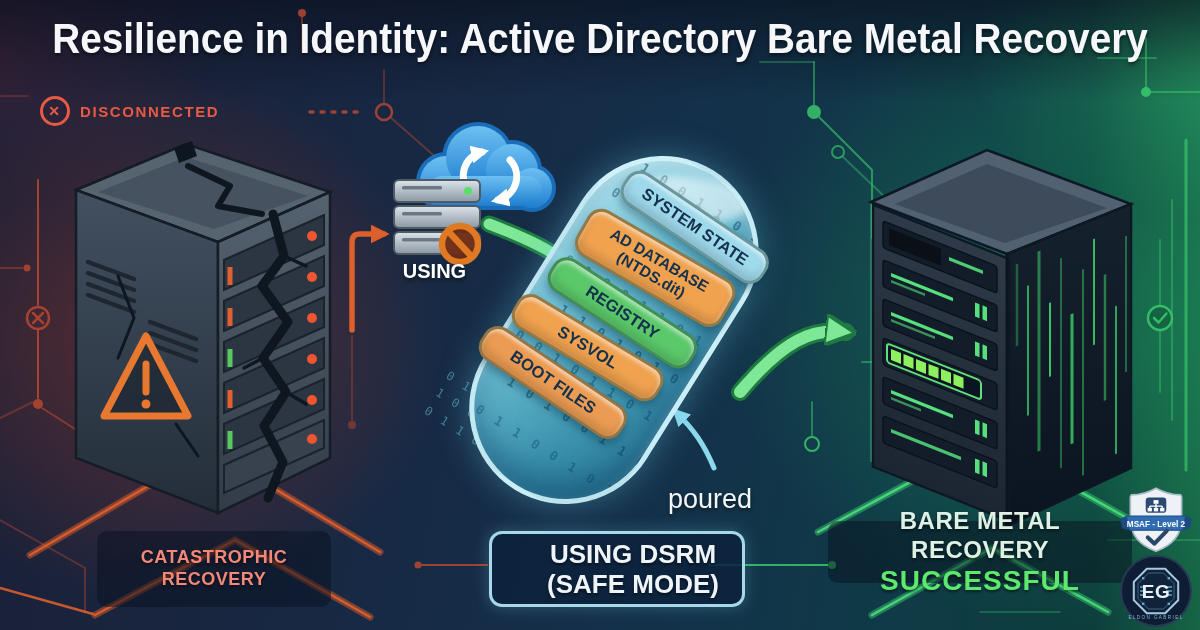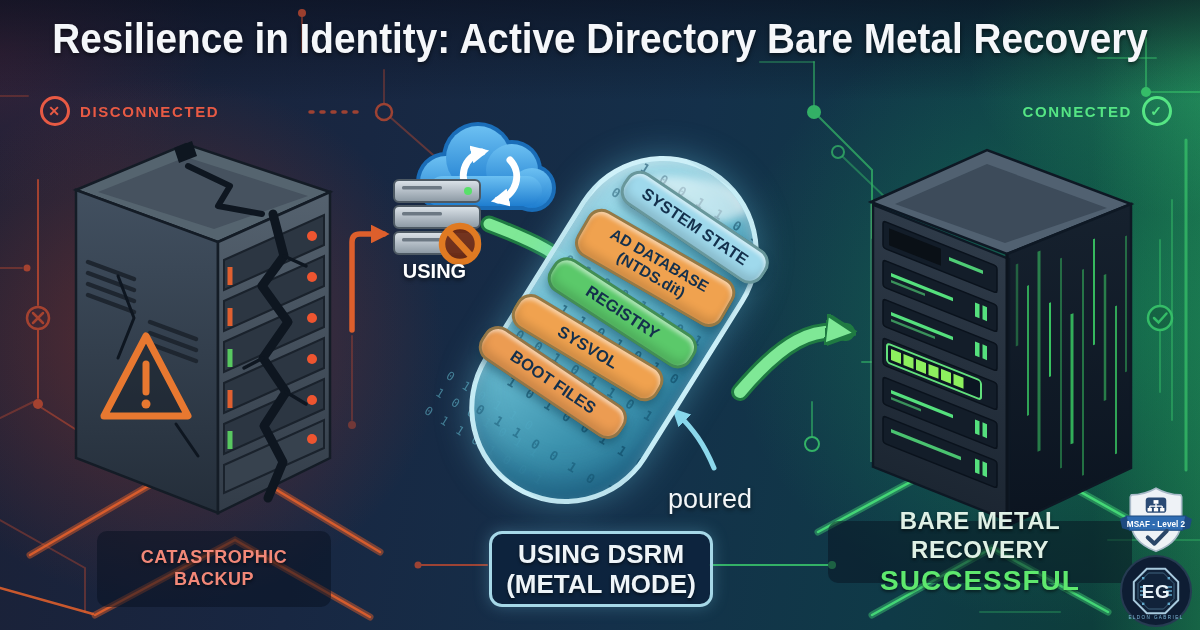--- a/index.html
+++ b/index.html
@@ -53,21 +53,21 @@
     font-family:"DejaVu Sans Mono",monospace;font-size:12px;letter-spacing:2px;
     color:rgba(110,205,225,.5);line-height:1.7;white-space:nowrap;}
   
   .backup-label{left:352px;top:260px;width:165px;text-align:center;z-index:10;
     font-weight:800;font-size:20px;line-height:1.14;color:#fff;text-shadow:0 2px 4px rgba(0,0,0,.6);}
   .poured{left:668px;top:484px;z-index:10;font-weight:400;font-size:27px;color:#f3f6f8;
     text-shadow:0 2px 4px rgba(0,0,0,.55);}
   .dsrm{left:489px;top:531px;width:218px;height:70px;z-index:10;border-radius:13px;
     border:3px solid #a6d8e8;background:rgba(12,34,60,.88);display:flex;flex-direction:column;
     align-items:center;justify-content:center;box-shadow:0 0 16px rgba(120,200,230,.3);
-    font-weight:800;font-size:26px;line-height:1.16;color:#eef4f8;text-shadow:0 2px 3px rgba(0,0,0,.5);}
+    font-weight:800;font-size:26px;line-height:1.16;color:#eef4f8;text-shadow:0 2px 3px rgba(0,0,0,.5);padding-left:32px;}
   .cap-box{z-index:10;border-radius:10px;display:flex;flex-direction:column;align-items:center;
     justify-content:center;text-align:center;font-weight:800;}
   .cap-left{left:97px;top:531px;width:234px;height:76px;background:rgba(10,18,34,.55);
     font-size:18px;line-height:1.22;letter-spacing:.5px;text-shadow:0 2px 3px rgba(0,0,0,.5);}
   .cap-right{left:828px;top:521px;width:304px;height:62px;background:rgba(8,18,32,.5);
     text-shadow:0 2px 3px rgba(0,0,0,.5);}
   .cap-right .l1{font-size:24px;letter-spacing:.5px;line-height:1.2;}
   .cap-right .l2{font-size:28px;letter-spacing:1px;line-height:1.15;}
   .badges{right:6px;bottom:2px;z-index:11;display:flex;align-items:flex-end;flex-direction:column;}
   .z1{z-index:1}.z2{z-index:2}.z3{z-index:3}
@@ -398,39 +398,35 @@
     <div>1 0 0 1 0 1 1</div>
     <div>0 1 1 0 1 0 0 1</div>
   </div>
 
   <div class="abs title">Resilience in Identity: Active Directory Bare Metal Recovery</div>
 
   <div class="abs status st-left" style="color: rgb(232, 90, 68);">
     <span class="ring" style="border-color: rgb(232, 90, 68);">✕</span>
     <span>DISCONNECTED</span>
   </div>
-  <div class="abs status st-right" style="color: rgb(85, 229, 132);">
-    <span>CONNECTED</span>
-    <span class="ring" style="border-color: rgb(85, 229, 132);">✓</span>
-  </div>
 
   <div class="abs backup-label">
     <div>USING</div>
   </div>
 
   <div class="abs poured">poured</div>
 
   <div class="abs dsrm">
     <div>USING DSRM</div>
-    <div>(METAL MODE)</div>
+    <div>(SAFE MODE)</div>
   </div>
 
   <div class="abs cap-box cap-left" style="color: rgb(242, 136, 120);">
     <div>CATASTROPHIC</div>
-    <div>BACKUP</div>
+    <div>RECOVERY</div>
   </div>
   <div class="abs cap-box cap-right">
     <div class="l1" style="color: rgb(223, 240, 229);">BARE METAL RECOVERY</div>
     <div class="l2" style="color: rgb(94, 232, 110);">SUCCESSFUL</div>
   </div>
 
   <div class="abs badges">
     <svg width="76" height="70" viewBox="0 0 74 68">
       <path d="M37,4 C44,8 53,10.5 61,10.5 L62,12.5 V34 C62,51 50.5,60.5 37,65.5 C23.5,60.5 12,51 12,34 V12.5 L13,10.5 C21,10.5 30,8 37,4 Z" fill="#eef2f6" stroke="#a9bac9" stroke-width="1.6"></path>
       <rect x="27" y="13" width="20" height="15" rx="3" fill="#2a4a74"></rect>

